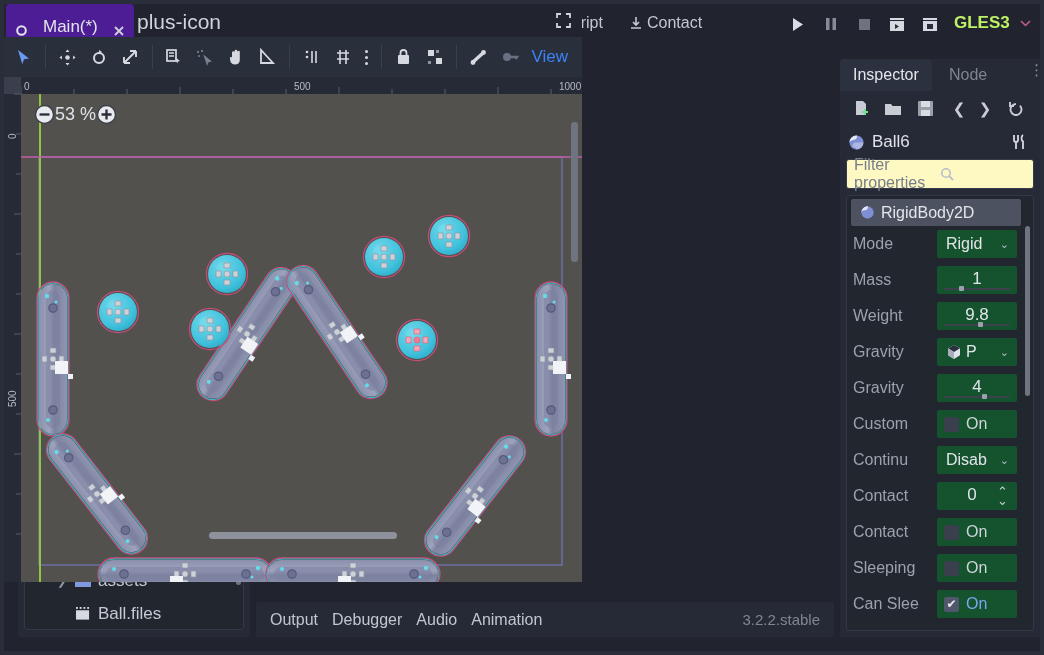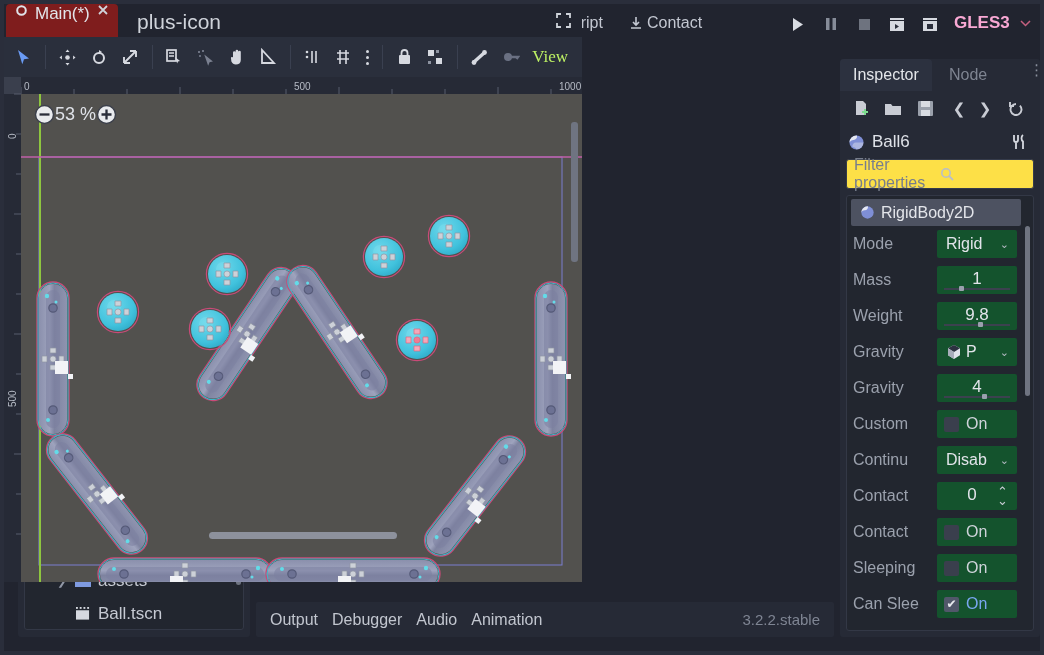--- a/index.html
+++ b/index.html
@@ -5,21 +5,21 @@
   html,body{margin:0;padding:0;background:#1a1d26;}
   body{width:1044px;height:655px;overflow:hidden;font-family:"Liberation Sans",sans-serif;}
   #app{position:relative;width:1044px;height:655px;background:#21242f;box-sizing:border-box;border:4px solid #2a2e3b;}
 
   
   #menubar{position:absolute;left:0;top:0;width:1036px;height:45px;background:#21242f;}
   .mi{position:absolute;top:18px;transform:translateY(-50%);color:#c9ccd6;font-size:17px;white-space:nowrap;padding:4px 7px;border-radius:3px;}
   .mwbtn{position:absolute;top:19px;transform:translateY(-50%);font-size:16px;color:#c3c7d1;display:flex;align-items:center;gap:4px;padding:4px 7px;border-radius:3px;white-space:nowrap;}
   .mwbtn.active{color:#6a9bf4;}
   .playbtn{position:absolute;top:20px;transform:translateY(-50%);width:22px;height:22px;display:flex;align-items:center;justify-content:center;}
-  #gles{position:absolute;top:19px;transform:translateY(-50%);color:#f9a8d4;font-size:17px;font-weight:bold;display:flex;align-items:center;gap:10px;}
+  #gles{position:absolute;top:19px;transform:translateY(-50%);color:#bef264;font-size:17px;font-weight:bold;display:flex;align-items:center;gap:10px;}
 
   
   .panel{position:absolute;background:#262a36;border-radius:3px;}
   .tabrow{position:relative;height:32px;}
   .ptab{position:absolute;top:0;height:32px;line-height:32px;padding:0 13px;font-size:16px;color:#7e8491;border-radius:4px 4px 0 0;}
   .ptab.sel{background:#2c313f;color:#e4e6ea;}
   .vdots{position:absolute;right:7px;top:8px;width:4px;color:#8a909d;font-size:15px;line-height:5px;letter-spacing:0;text-align:center;}
 
   
   #scenePanel{left:14px;top:55px;width:232px;height:322px;background:#262a36;}
@@ -43,40 +43,40 @@
   #searchFiles{position:absolute;left:6px;top:72px;width:220px;height:28px;background:#2a2f3d;border:1px solid #353b4b;border-radius:3px;display:flex;align-items:center;padding:0 7px;box-sizing:border-box;}
   #searchFiles span{color:#787e8c;font-size:16px;flex:1;}
   #fsTree{position:absolute;left:6px;top:105px;width:220px;height:136px;background:#22262f;border:1px solid #333846;border-radius:3px;overflow:hidden;box-sizing:border-box;}
   .fsrow{height:33px;display:flex;align-items:center;font-size:17px;color:#c6cad3;}
   .fsrow.sel .fsname{background:#5b6070;border-radius:2px;}
   .fsname{padding:1px 7px 2px 4px;}
 
   
   #vpPanel{left:252px;top:55px;width:578px;height:578px;}
   #vpTabs{position:absolute;left:0;top:0;width:578px;height:33px;background:#21242f;}
-  #mainTab{position:absolute;left:2px;top:0;height:33px;background:#7f1d1d;border-radius:4px 4px 0 0;display:flex;align-items:flex-start;gap:7px;padding:0 9px;}
+  #mainTab{position:absolute;left:2px;top:0;height:33px;background:#4c1d95;border-radius:4px 4px 0 0;display:flex;align-items:flex-end;gap:15px;padding:0 9px;}
   #mainTab .lbl{color:#e2e5ea;font-size:17px;}
   #vpToolbar{position:absolute;left:0;top:33px;width:578px;height:40px;background:#2a2f3c;display:flex;align-items:center;}
   .vtool{width:30px;height:28px;display:flex;align-items:center;justify-content:center;margin:0 2px;border-radius:3px;}
   .vsep{width:1px;height:24px;background:#3a4050;margin:0 6px;}
-  #viewBtn{margin-left:auto;margin-right:8px;color:#bef264;font-size:17px;padding:3px 6px;font-family:Liberation Serif, serif;}
+  #viewBtn{margin-left:auto;margin-right:8px;color:#3b82f6;font-size:17px;padding:3px 6px;}
   #rulerTop{position:absolute;left:0;top:73px;width:578px;height:17px;background:#262a36;}
   #rulerLeft{position:absolute;left:0;top:73px;width:17px;height:505px;background:#262a36;}
   #canvas{position:absolute;left:17px;top:90px;width:561px;height:488px;background:#52514e;overflow:hidden;}
   #statusbar{position:absolute;left:252px;top:598px;width:578px;height:35px;background:#262a36;border-radius:2px;display:flex;align-items:center;}
   .sbi{color:#c2c6cf;font-size:16px;margin-left:14px;}
   #ver{position:absolute;right:14px;color:#7f8593;font-size:15px;}
 
   
   #insPanel{left:836px;top:55px;width:200px;height:578px;}
   #insToolbar{position:absolute;left:0;top:32px;width:200px;height:34px;}
   .ii{position:absolute;top:7px;width:22px;height:21px;display:flex;align-items:center;justify-content:center;color:#c9ccd4;font-size:16px;}
   #insNode{position:absolute;left:0;top:66px;width:200px;height:34px;display:flex;align-items:center;gap:7px;padding-left:8px;box-sizing:border-box;}
   #insNode .nm{color:#dfe2e8;font-size:17px;}
-  #filterProps{position:absolute;left:6px;top:100px;width:188px;height:30px;background:#fde047;border:1px solid #353b4b;border-radius:3px;display:flex;align-items:center;padding:0 7px;box-sizing:border-box;}
+  #filterProps{position:absolute;left:6px;top:100px;width:188px;height:30px;background:#fef9c3;border:1px solid #353b4b;border-radius:3px;display:flex;align-items:center;padding:0 7px;box-sizing:border-box;}
   #filterProps span{color:#787e8c;font-size:16px;flex:1;}
   #propList{position:absolute;left:6px;top:136px;width:188px;height:436px;background:#22262f;border:1px solid #333846;border-radius:3px;overflow:hidden;box-sizing:border-box;}
   #clsHdr{height:27px;background:#4d5261;display:flex;align-items:center;gap:6px;padding-left:9px;color:#e3e5ea;font-size:16px;margin:3px 12px 0 4px;border-radius:2px;}
   .prow{height:36px;display:flex;align-items:center;padding-left:6px;}
   .plabel{color:#9ba1ad;font-size:16px;width:84px;overflow:hidden;white-space:nowrap;}
   .pfield{flex:1;margin-right:16px;height:28px;background:#14532d;border-radius:2px;position:relative;display:flex;align-items:center;}
   .pnum{flex:1;text-align:center;color:#e2e4ea;font-size:17px;padding-bottom:3px;}
   .pslide{position:absolute;left:7px;right:7px;bottom:4px;height:2px;background:#3c414f;}
   .pslide i{position:absolute;width:5px;height:5px;background:#9aa0ad;border-radius:1px;top:-2px;}
   .penum{flex:1;color:#e2e4ea;font-size:16px;padding-left:9px;display:flex;align-items:center;gap:4px;overflow:hidden;white-space:nowrap;}
@@ -540,21 +540,21 @@
             <span class="fsname" style="display:flex;align-items:center;gap:7px">
               <span>
                 <svg width="16" height="14" viewBox="0 0 17 15">
                   <rect x="1" y="0" width="2" height="2" fill="#d6d9e0"></rect>
                   <rect x="5" y="0" width="2" height="2" fill="#d6d9e0"></rect>
                   <rect x="9" y="0" width="2" height="2" fill="#d6d9e0"></rect>
                   <rect x="13" y="0" width="2" height="2" fill="#d6d9e0"></rect>
                   <rect x="1" y="3.5" width="14" height="10" fill="#d6d9e0"></rect>
                 </svg>
               </span>
-              <span>Ball.tscn</span>
+              <span>Ball.files</span>
             </span>
           </div>
         </div>
       <div class="sb" style="right:2px;top:4px;width:5px;height:86px;"></div>
     </div>
   </div>
 
   <div id="vpPanel">
     <div id="vpTabs">
       <div id="mainTab">

